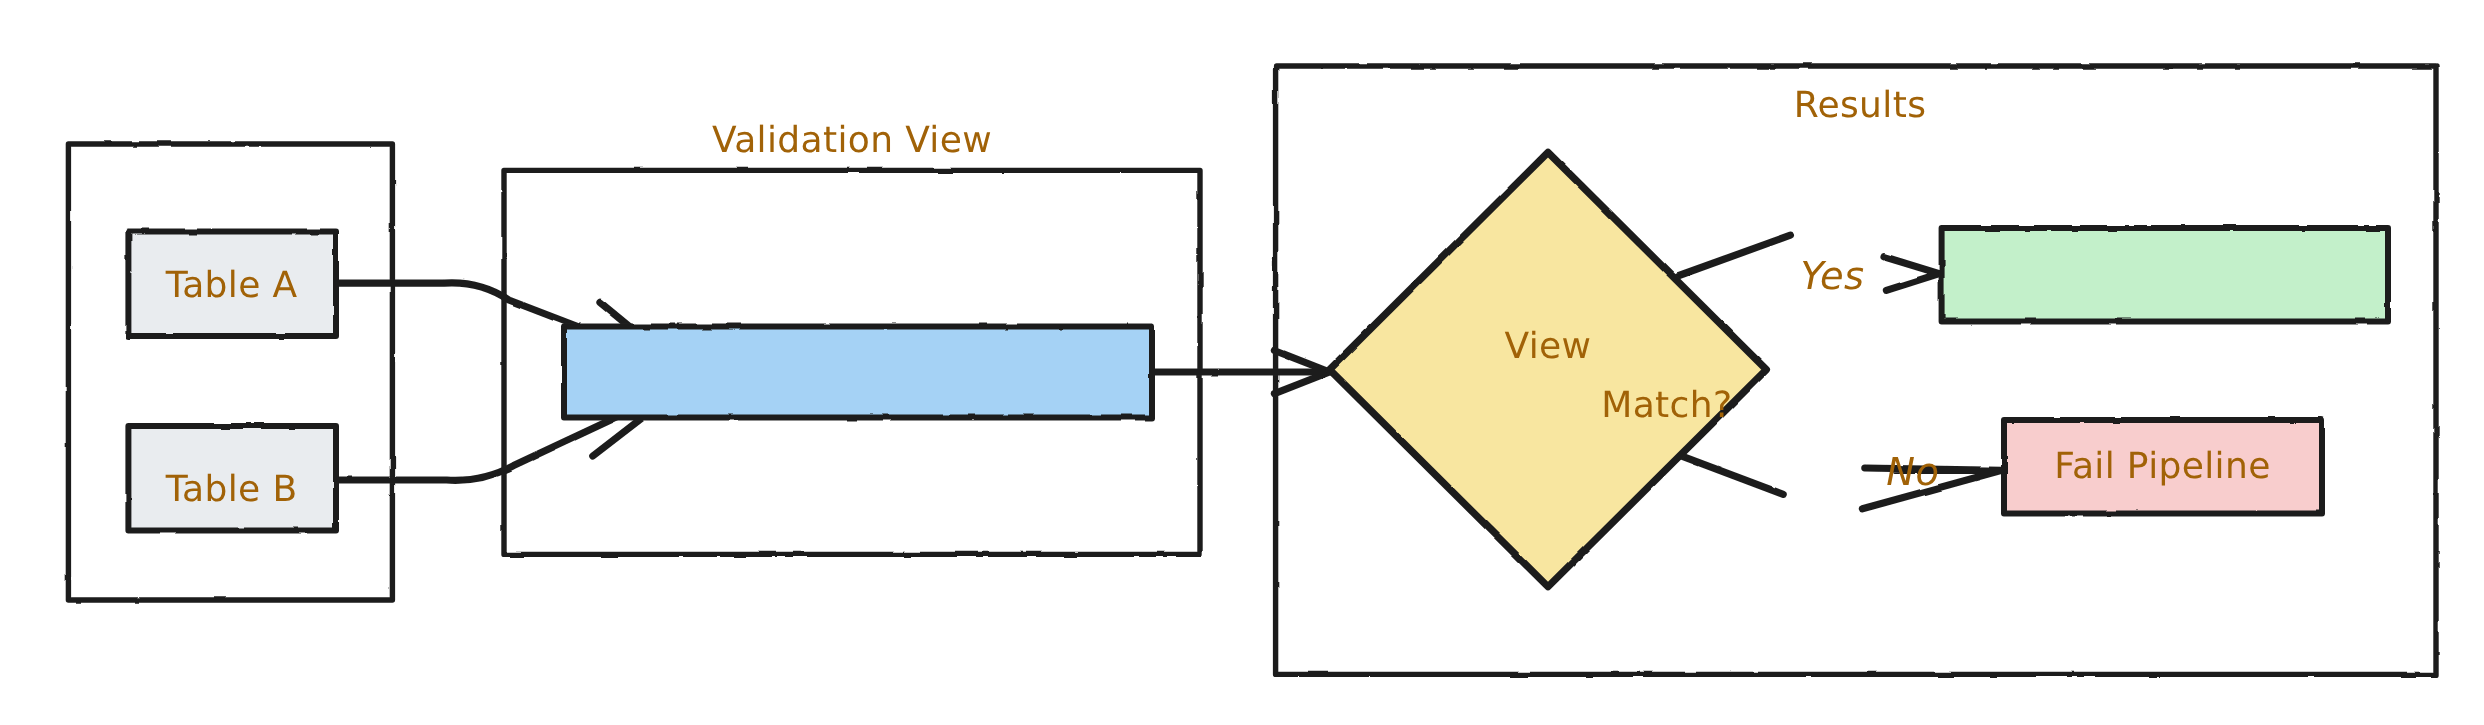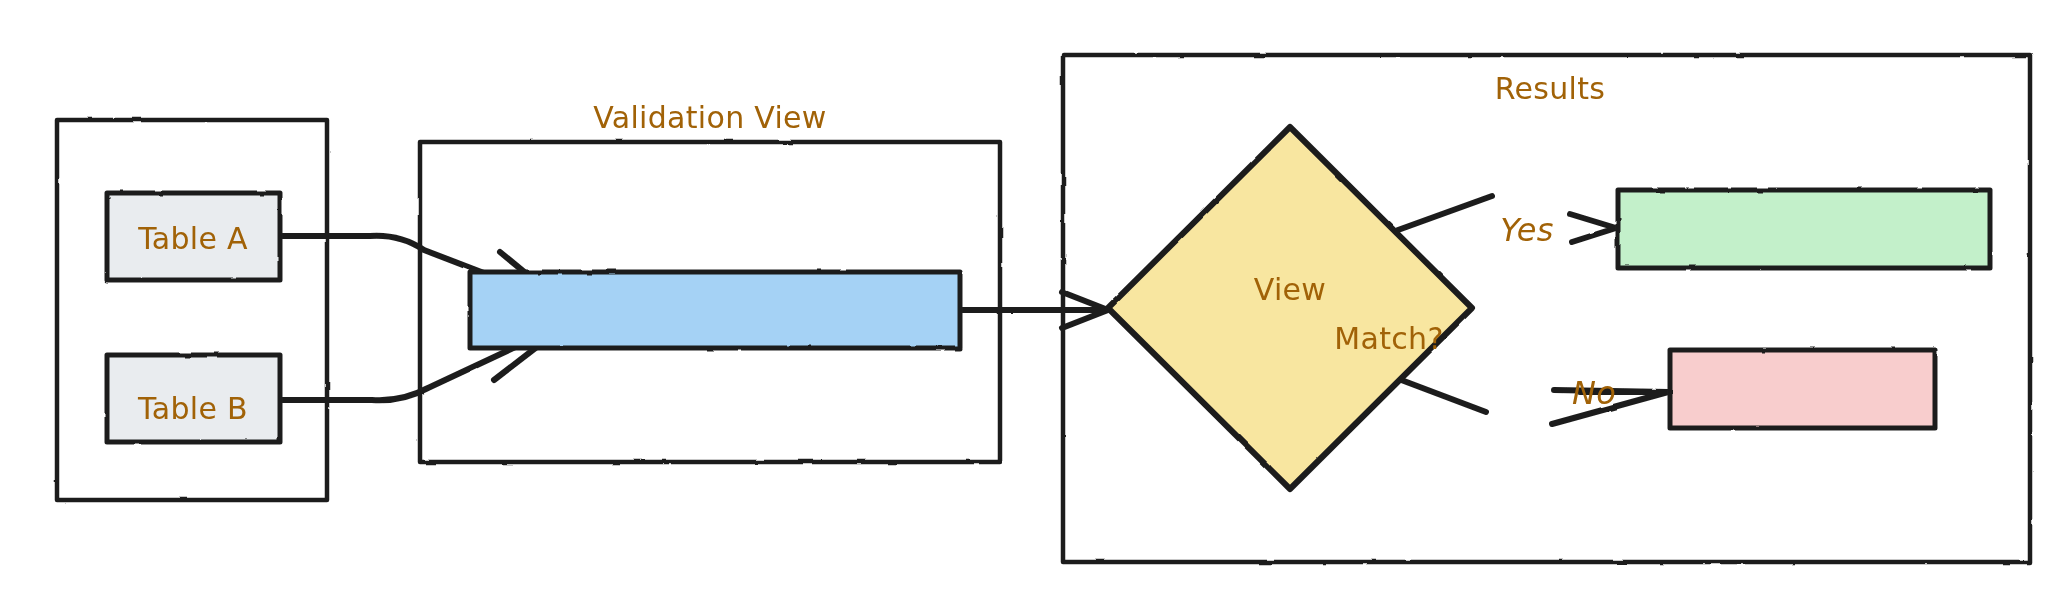--- a/index.html
+++ b/index.html
@@ -105,18 +105,19 @@
   <div class="label-overlay node-lbl ctr" style="left:193px; top:238px;">Table A</div>
 
   <div class="label-overlay node-lbl ctr" style="left:193px; top:408px;">Table B</div>
 
 
   <div class="label-overlay node-lbl ctr" style="left:1290px; top:289px;">View</div>
 
   <div class="label-overlay node-lbl ctr" style="left:1356px; top:338px;margin-left:33px;">Match?</div>
 
 
+  <div class="label-overlay node-lbl ctr" style="left:1802px; top:389px;">Fail Pipeline</div>
 
   <div class="label-overlay edge-lbl ctr" style="left:1527px; top:230px;">Yes</div>
 
   <div class="label-overlay edge-lbl ctr" style="left:1594px; top:393px;">No</div>
 
 </div>
 
 </body></html>

